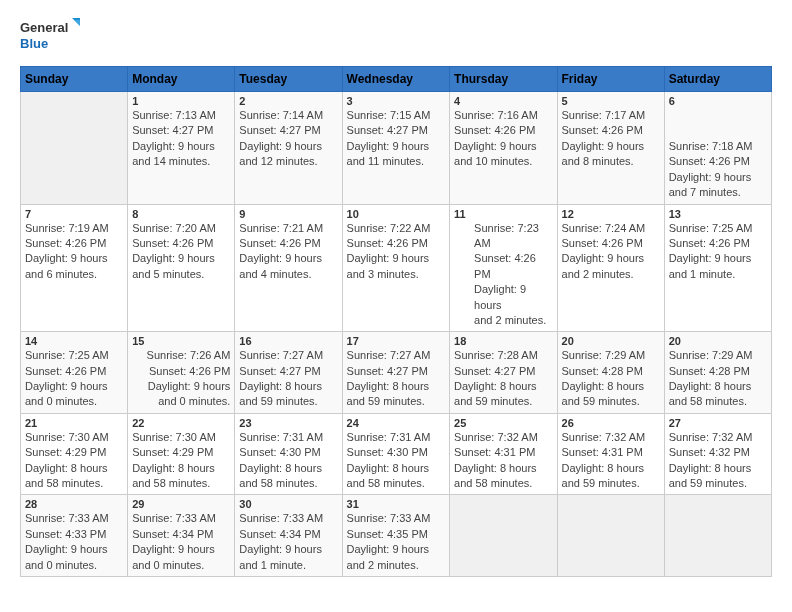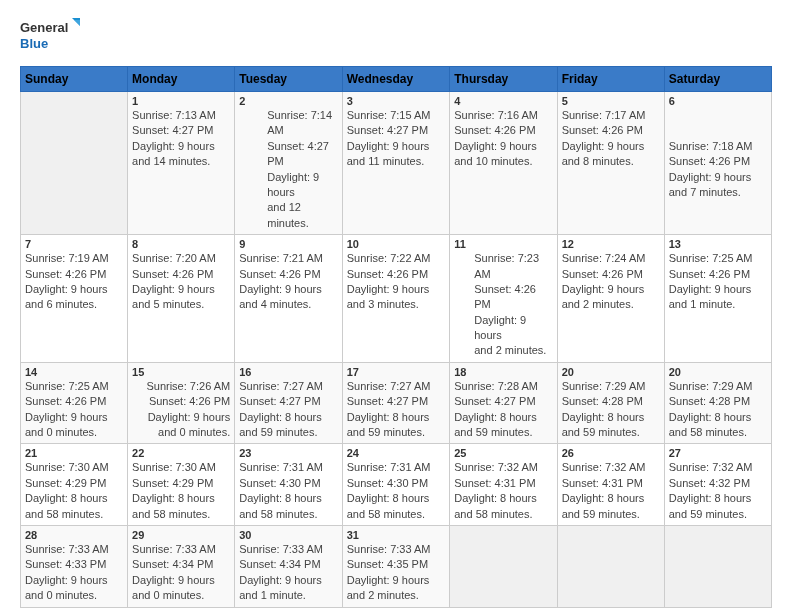--- a/index.html
+++ b/index.html
@@ -117,21 +117,21 @@
           <td class="empty-cell"></td>
           <td>
             <span class="day-number">1</span>
             <div class="day-info" style="white-space: pre-line;">Sunrise: 7:13 AM
 Sunset: 4:27 PM
 Daylight: 9 hours
 and 14 minutes.</div>
           </td>
           <td>
             <span class="day-number">2</span>
-            <div class="day-info" style="white-space: pre-line; margin-left: 28px;">Sunrise: 7:14 AM
+            <div class="day-info" style="white-space: pre-line;">Sunrise: 7:14 AM
 Sunset: 4:27 PM
 Daylight: 9 hours
 and 12 minutes.</div>
           </td>
           <td>
             <span class="day-number">3</span>
             <div class="day-info" style="white-space: pre-line;">Sunrise: 7:15 AM
 Sunset: 4:27 PM
 Daylight: 9 hours
 and 11 minutes.</div>

